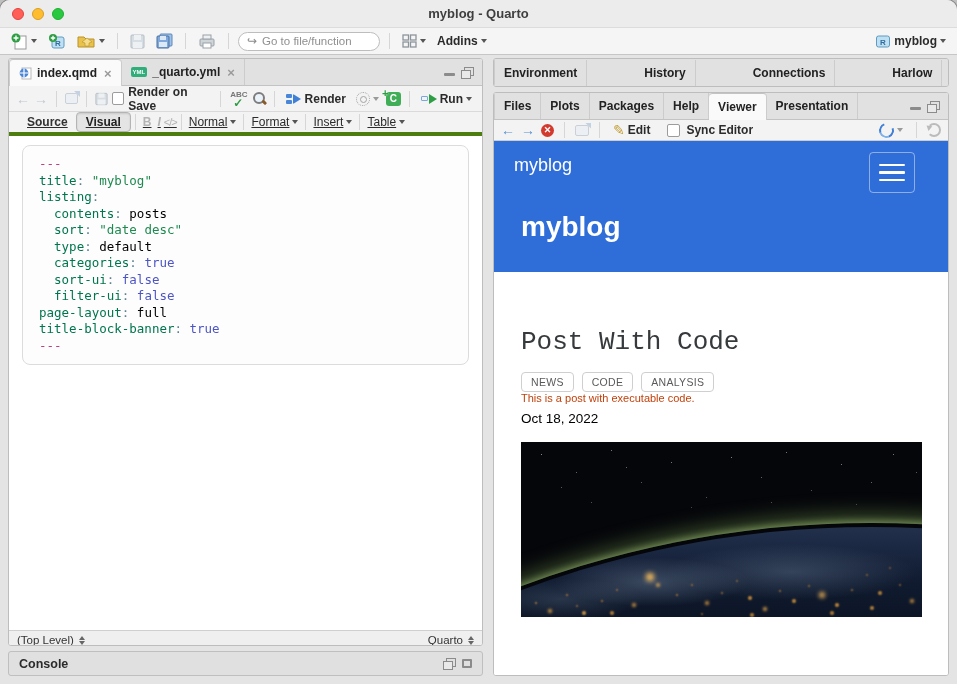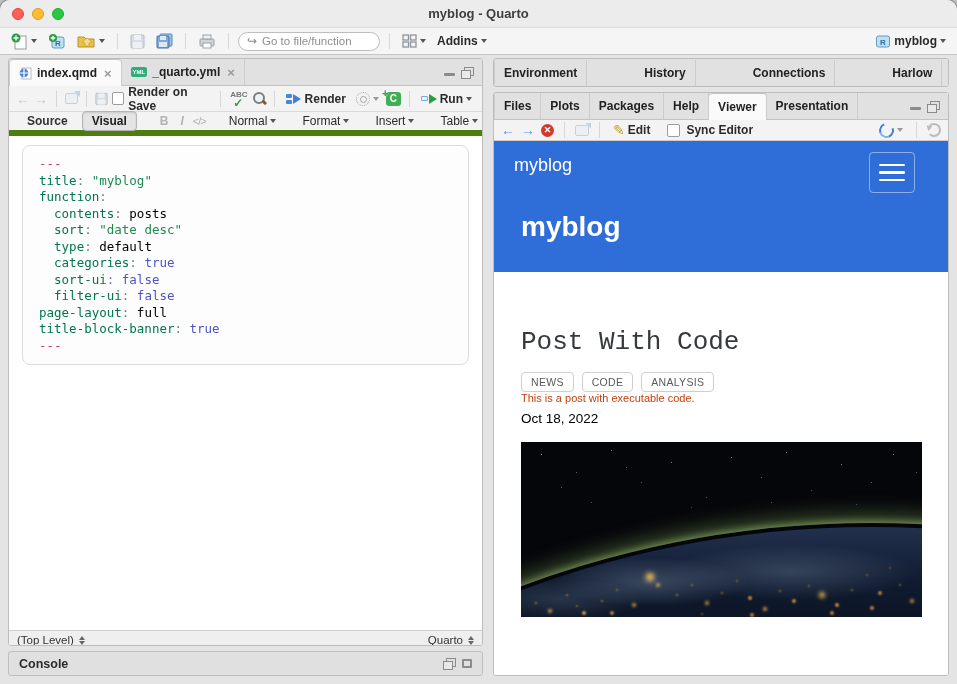--- a/index.html
+++ b/index.html
@@ -46,21 +46,21 @@
   
   .ic-min{width:11px; height:9px; position:relative;}
   .ic-min::after{content:""; position:absolute; left:0; right:0; bottom:1px; height:3px; background:#8b8b8b; border-radius:1px;}
   .ic-sq{width:10px; height:9px; border:2px solid #8b8b8b; border-radius:1px;}
   .ic-restore{width:13px; height:11px; position:relative;}
   .ic-restore::before{content:""; position:absolute; left:3px; top:0; width:8px; height:7px; border:1.5px solid #8b8b8b;}
   .ic-restore::after{content:""; position:absolute; left:0; top:3px; width:8px; height:7px; border:1.5px solid #8b8b8b; background:#e9e9e9;}
 
   
   .edtb{display:flex; align-items:center; height:26px; background:#f3f3f3; border-bottom:1px solid #dadada; padding:0 7px; gap:4px; font-size:12px; color:#2b2b2b;}
-  .fmtb{display:flex; align-items:center; height:24px; background:#f3f3f3; border-bottom:6px solid #4d7c0f; padding:0 10px; gap:6px; font-size:12px; color:#2b2b2b;}
+  .fmtb{display:flex; align-items:center; height:24px; background:#f3f3f3; border-bottom:4px solid #4d7c0f; padding:0 10px; gap:0; font-size:12px; color:#2b2b2b;text-decoration:underline;}
   .navarrow{font-size:14px; font-weight:bold; line-height:1;}
   .dim{color:#c0c8d2;}
   .blueArrow{color:#5b8fd4;}
   .checkbox{appearance:none; width:13px; height:13px; border:1px solid #9c9c9c; border-radius:2px; background:#fff;}
   .lbl{font-size:12px; font-weight:600; color:#2b2b2b;}
   .lbl.normal{font-weight:500;}
   .visualbtn{border:1px solid #b4b4b4; background:#e4e4e4; border-radius:4px; padding:2px 9px; font-size:12px; font-weight:600; color:#222; box-shadow:inset 0 1px 2px rgba(0,0,0,.12);}
   .srclbl{padding:2px 8px; font-size:12px; font-weight:600; color:#333;}
   .bi{font-weight:bold; color:#b3b3b3; font-size:12px; padding:0 3px;}
   .bi.it{font-style:italic; font-weight:600;}
@@ -350,21 +350,21 @@
             <span class="lbl normal">Table</span>
             <span class="caret"></span>
           </span>
 
       </div>
 
       <div class="editorbody">
         <div class="yamlcard" id="yaml-card">
             <div class="cl"><span class="tk-delim">---</span></div>
             <div class="cl"><span class="tk-key">title</span><span class="tk-punc">: </span><span class="tk-str">"myblog"</span></div>
-            <div class="cl"><span class="tk-key">function</span><span class="tk-punc">:</span></div>
+            <div class="cl"><span class="tk-key">listing</span><span class="tk-punc">:</span></div>
             <div class="cl"><span class="tk-plain">  </span><span class="tk-key">contents</span><span class="tk-punc">: </span><span class="tk-plain">posts</span></div>
             <div class="cl"><span class="tk-plain">  </span><span class="tk-key">sort</span><span class="tk-punc">: </span><span class="tk-str">"date desc"</span></div>
             <div class="cl"><span class="tk-plain">  </span><span class="tk-key">type</span><span class="tk-punc">: </span><span class="tk-plain">default</span></div>
             <div class="cl"><span class="tk-plain">  </span><span class="tk-key">categories</span><span class="tk-punc">: </span><span class="tk-bool">true</span></div>
             <div class="cl"><span class="tk-plain">  </span><span class="tk-key">sort-ui</span><span class="tk-punc">: </span><span class="tk-bool">false</span></div>
             <div class="cl"><span class="tk-plain">  </span><span class="tk-key">filter-ui</span><span class="tk-punc">: </span><span class="tk-bool">false</span></div>
             <div class="cl"><span class="tk-key">page-layout</span><span class="tk-punc">: </span><span class="tk-plain">full</span></div>
             <div class="cl"><span class="tk-key">title-block-banner</span><span class="tk-punc">: </span><span class="tk-bool">true</span></div>
             <div class="cl"><span class="tk-delim">---</span></div>
           </div>

